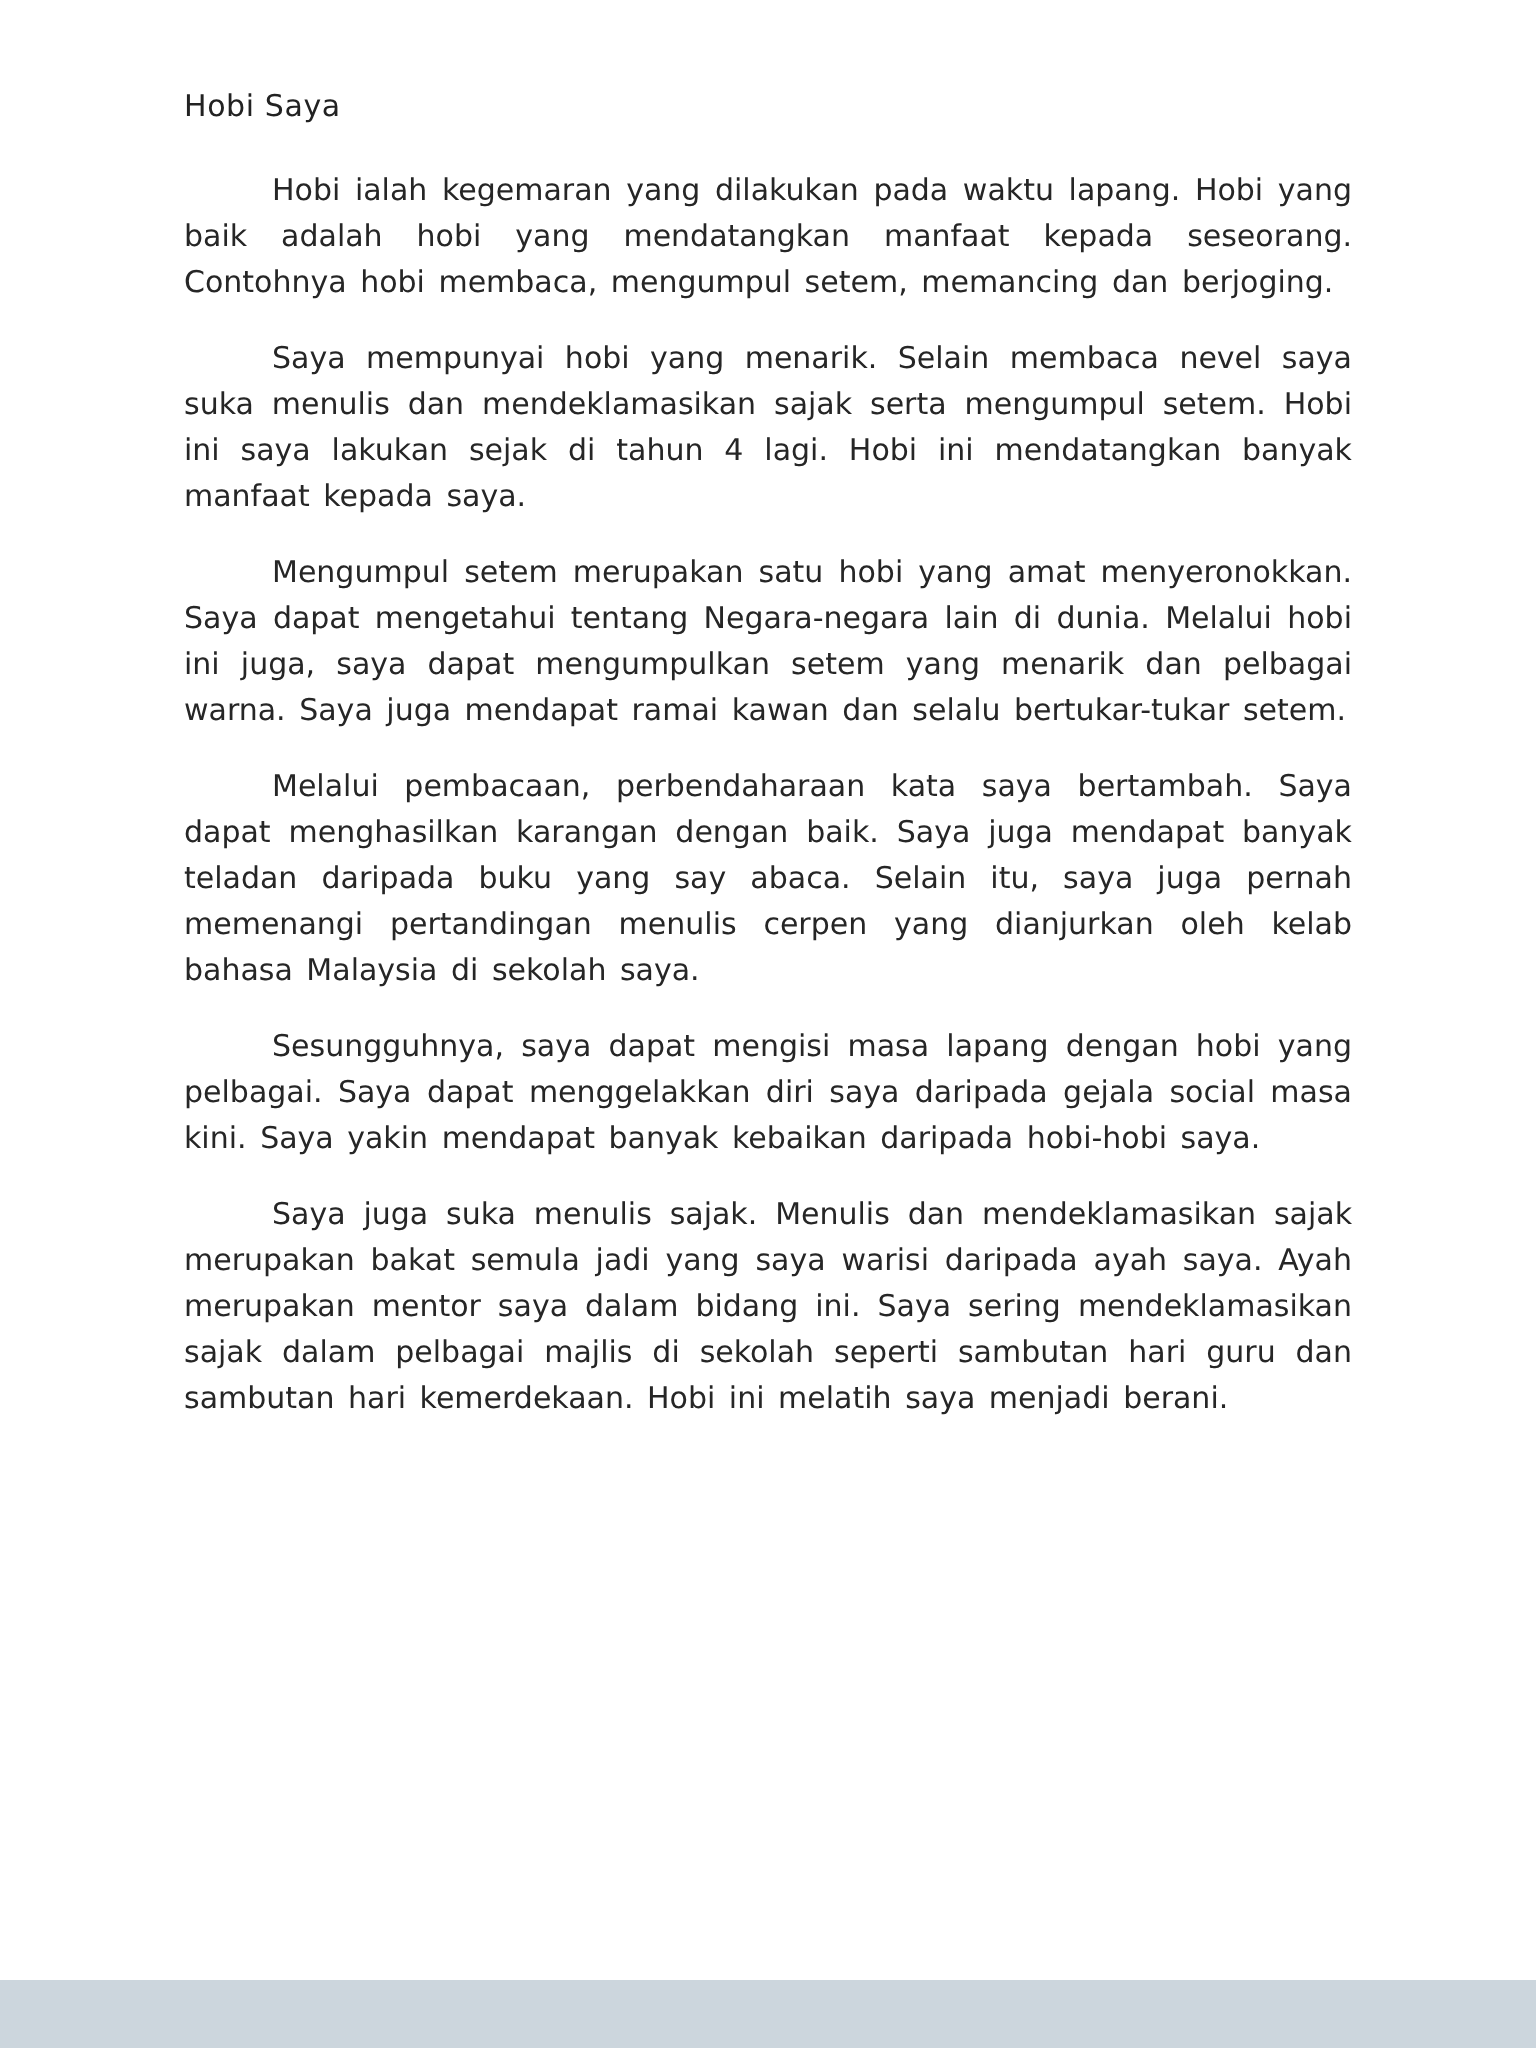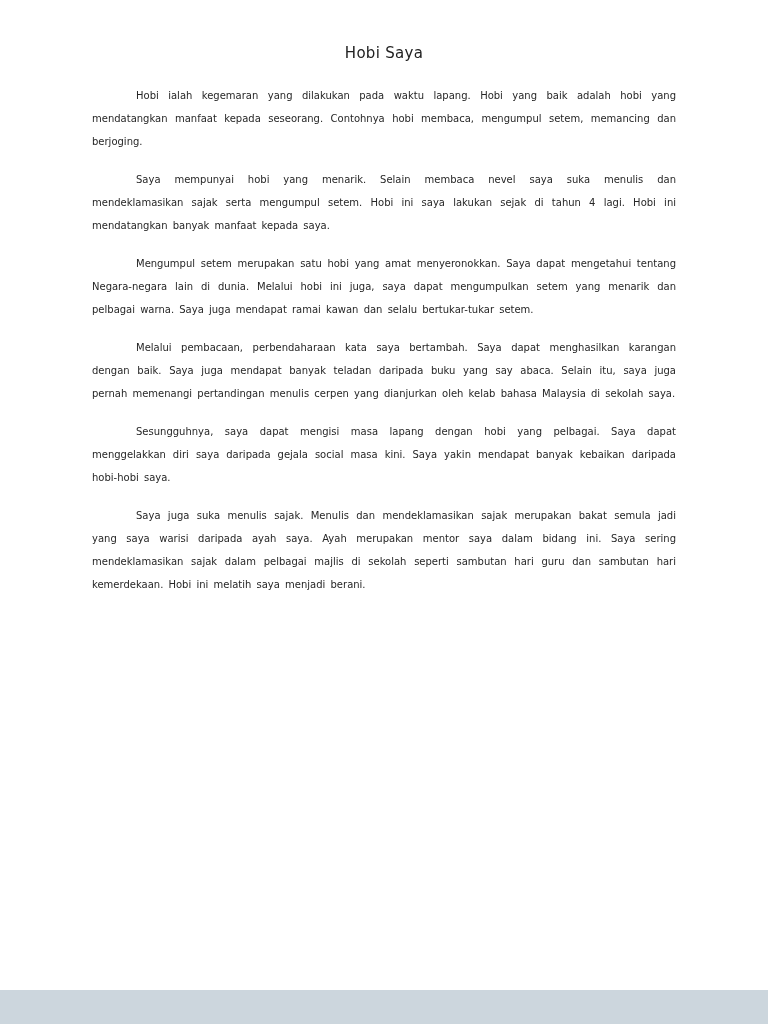--- a/index.html
+++ b/index.html
@@ -18,30 +18,29 @@
     position: absolute;
     top: 0;
     left: 0;
     width: 768px;
     height: 990px;
     background: #ffffff;
     box-sizing: border-box;
     padding: 44px 92px 0 92px;
   }
   .doc-title {
-    text-align: center;
     font-size: 15px;
     font-weight: 400;
     color: #222222;
     margin: 0 0 22px 0;
     letter-spacing: 0.3px;
   }
   .essay p {
     margin: 0 0 15px 0;
-    font-size: 10px;
+    font-size: 15px;
     line-height: 23px;
     color: #262626;
     text-align: justify;
     text-indent: 44px;
     word-spacing: 2px;
   }
   .bottom-strip {
     position: absolute;
     left: 0;
     bottom: 0;

